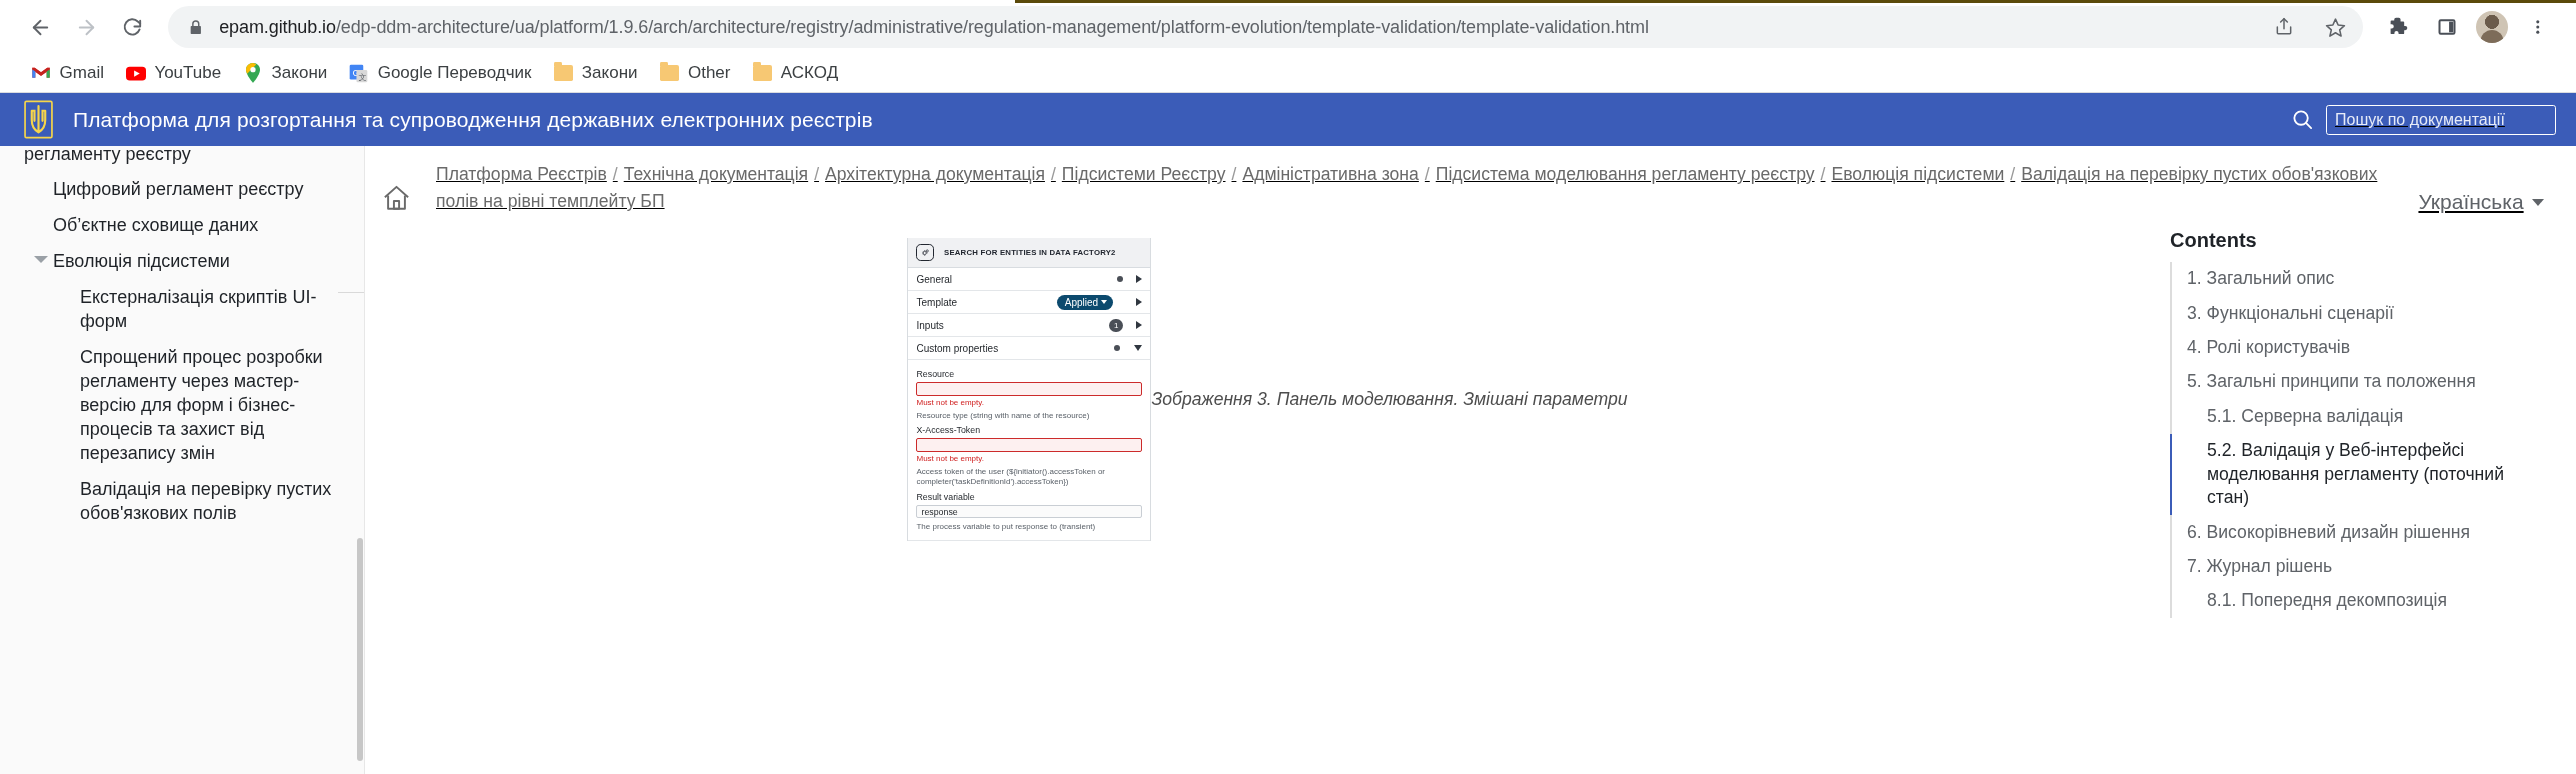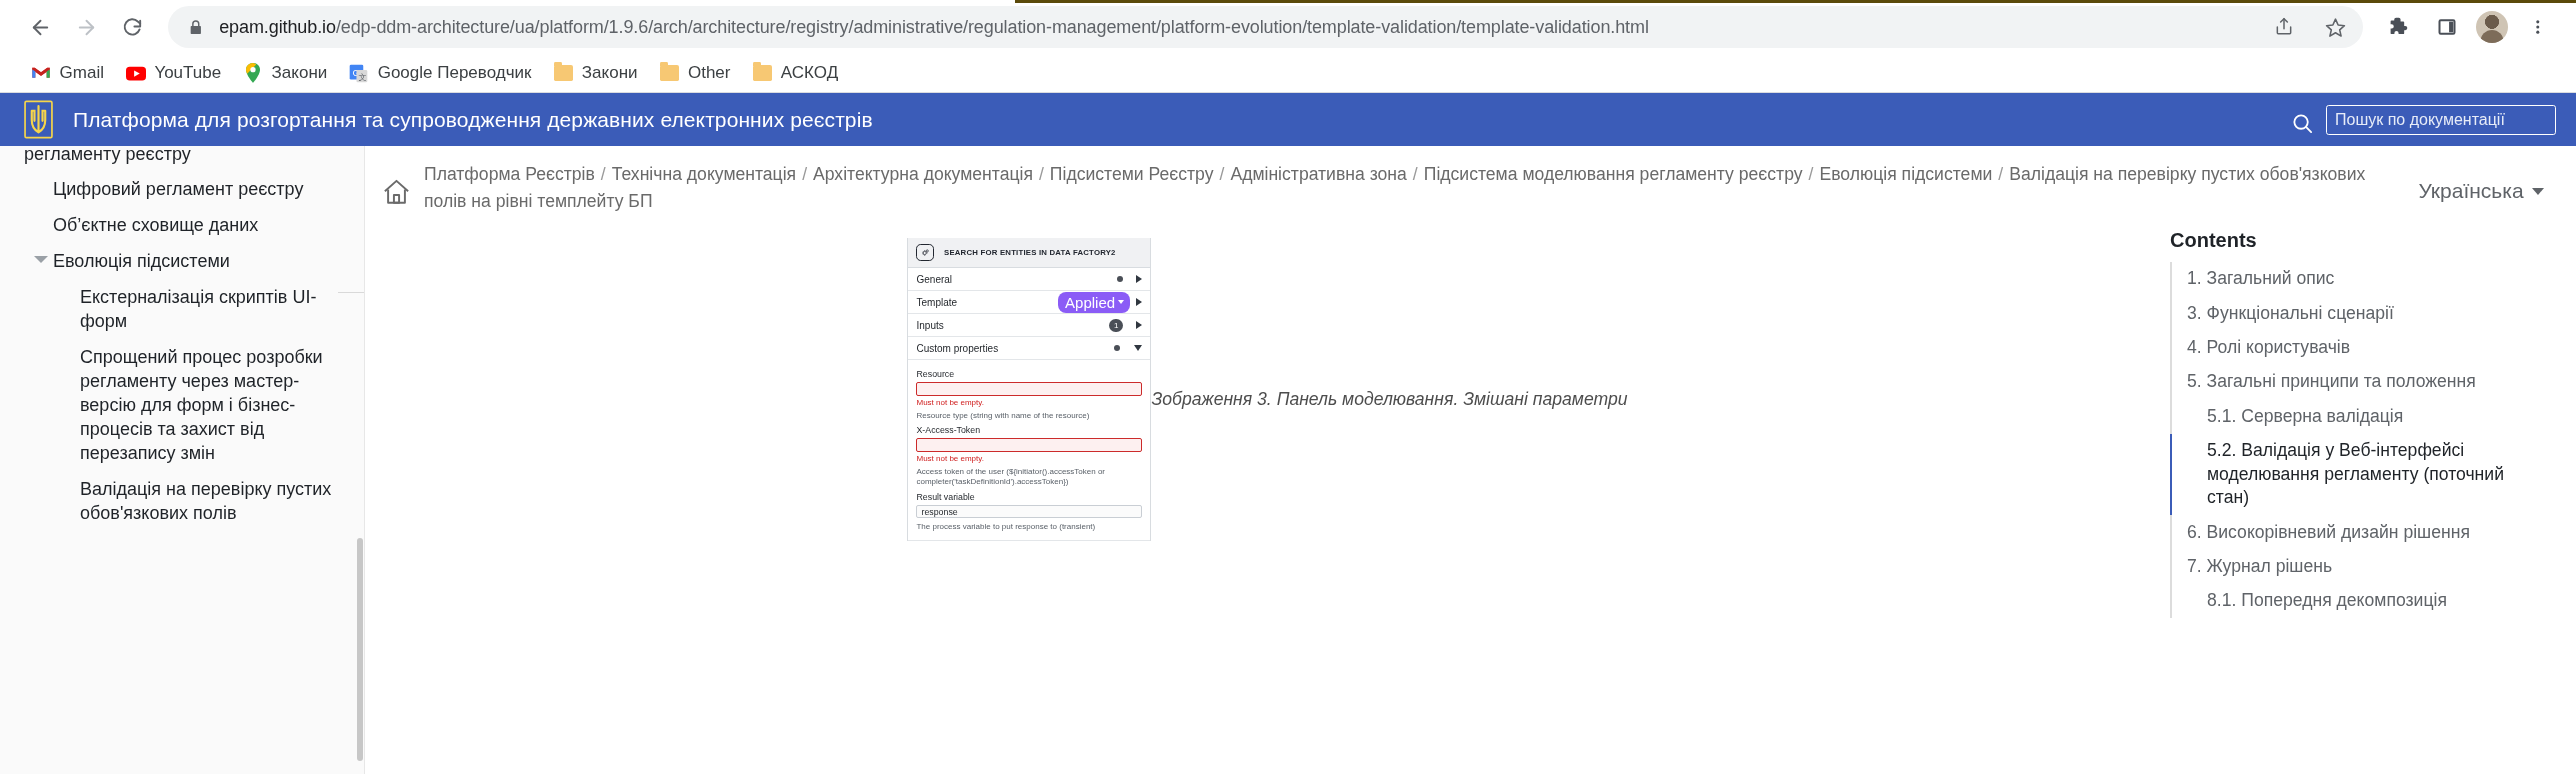--- a/index.html
+++ b/index.html
@@ -125,21 +125,21 @@
     margin-right: 19px;
   }
   .site-title {
     color: #ffffff;
     font-size: 21px;
     font-weight: 400;
     white-space: nowrap;
     letter-spacing: 0.1px;
   }
   .header-spacer { flex: 1 1 auto; }
-  .search-wrap { display:flex; align-items:flex-end; gap: 12px; flex:0 0 auto; }
+  .search-wrap { display:flex; align-items:center; gap: 12px; flex:0 0 auto;text-decoration:underline; }
   .search-glass { width:23px; height:23px; flex:0 0 auto; }
   .doc-search {
     width: 230px; height: 30px;
     background: transparent;
     border: 0.7px solid #ffffff;
     border-radius: 2.7px;
     color: #ffffff;
     font-size: 16px;
     font-family: "Liberation Sans", sans-serif;
     padding: 0 8px;
@@ -203,23 +203,24 @@
 
   
   .main {
     flex: 1 1 auto;
     position: relative;
     overflow: hidden;
     background: #ffffff;
   }
   .breadcrumb-bar {
     display: flex;
-    align-items: center;
+    align-items: flex-end;
     padding: 15px 27px 0 16px;
-    gap: 12px;
+    gap: 24px;
+    text-decoration: underline;
   }
   .home-icon { width: 31px; height: 31px; flex: 0 0 auto; margin-top: 9.5px; }
   .crumbs {
     font-size: 17.6px;
     color: #6a6a6a;
     line-height: 1.52;
     flex: 1 1 auto;
     max-width: 2030px;
   }
   .crumbs .sep { color: #9a9a9a; padding: 0 6px; }
@@ -283,27 +284,27 @@
     height: 23px;
     display: flex; align-items: center;
     border-bottom: 0.7px solid #e3e6e9;
     padding: 0 8px;
     font-size: 10px;
     color: #1f2328;
   }
   .panel-row .label { flex: 1 1 auto; }
   .dot { width: 6px; height: 6px; border-radius: 50%; background: #4a4f57; margin-right: 13.5px; }
   .badge-applied {
-    background: #8b5cf6;
+    background: #0c4a6e;
     color: #ffffff;
-    font-size: 15px;
+    font-size: 10px;
     border-radius: 8px;
     padding: 2px 6px 2px 7.4px;
     display: flex; align-items: center; gap: 3.4px;
-    margin-right: 6px;
+    margin-right: 23px;
   }
   .badge-applied .cv {
     width:0;height:0;border-left:3.4px solid transparent;border-right:3.4px solid transparent;border-top:4px solid #fff;
   }
   .badge-count {
     width: 13.5px; height: 13.5px; border-radius: 50%;
     background: #4a4f57; color:#fff; font-size: 8px;
     display:flex;align-items:center;justify-content:center;
     margin-right: 13.5px;
   }

